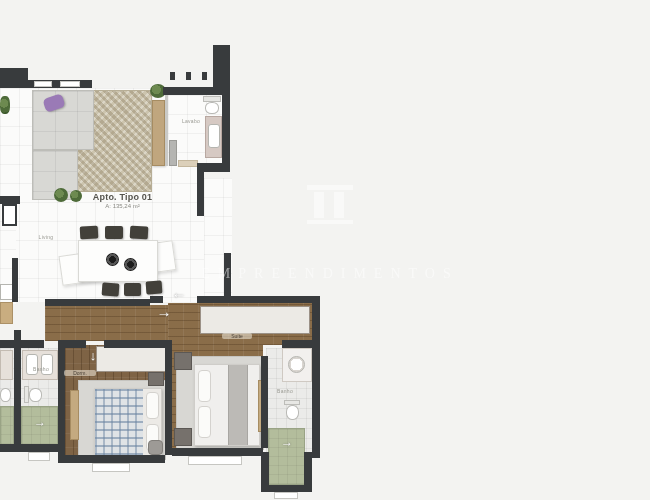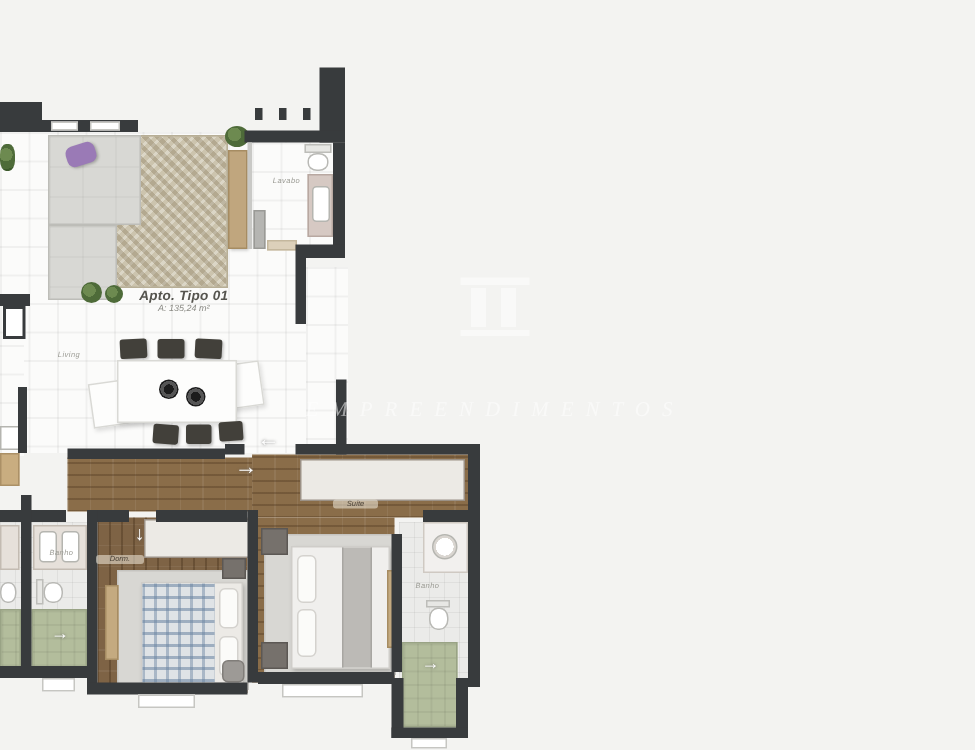--- a/index.html
+++ b/index.html
@@ -1,17 +1,17 @@
 <!DOCTYPE html>
 <html><head>
 <meta charset="utf-8">
 <style>
   html,body{margin:0;padding:0;}
   #stage{position:relative;width:650px;height:500px;background:#f3f3f1;overflow:hidden;
-         font-family:"Liberation Sans",sans-serif;font-style:italic;}
+         font-family:"Liberation Sans",sans-serif;}
   #stage div{position:absolute;box-sizing:border-box;}
   .tile{background-color:#fbfbfa;
         background-image:linear-gradient(rgba(0,0,0,.045) 1px,transparent 1px),
                          linear-gradient(90deg,rgba(0,0,0,.045) 1px,transparent 1px);
         background-size:19px 19px;}
   .wood{background-color:#8a6d49;
         background-image:repeating-linear-gradient(0deg,rgba(60,38,18,.28) 0 1px,transparent 1px 8px),
                          repeating-linear-gradient(90deg,rgba(255,255,255,.07) 0 1px,transparent 1px 15px);}
   .wood2{background-color:#7e6345;
         background-image:repeating-linear-gradient(90deg,rgba(55,35,15,.3) 0 1px,transparent 1px 8px),

